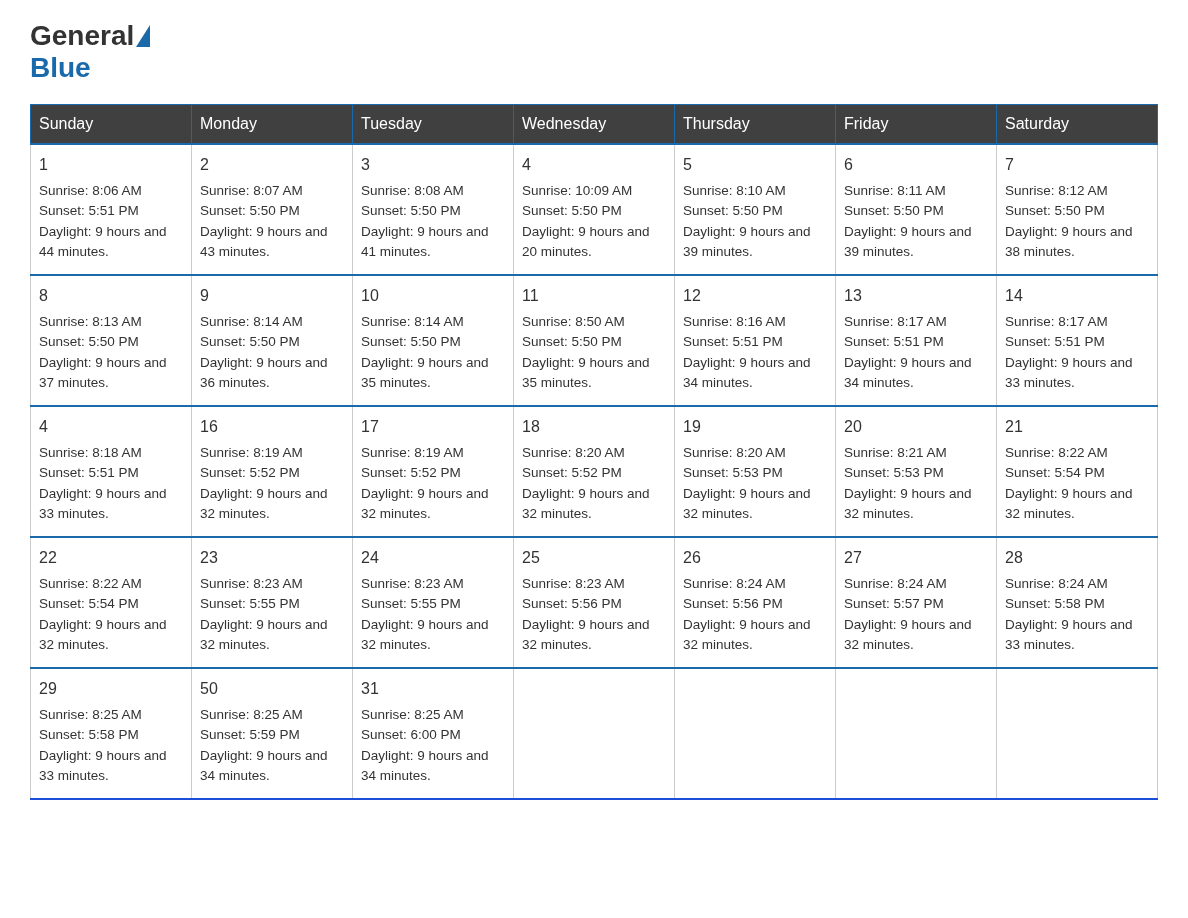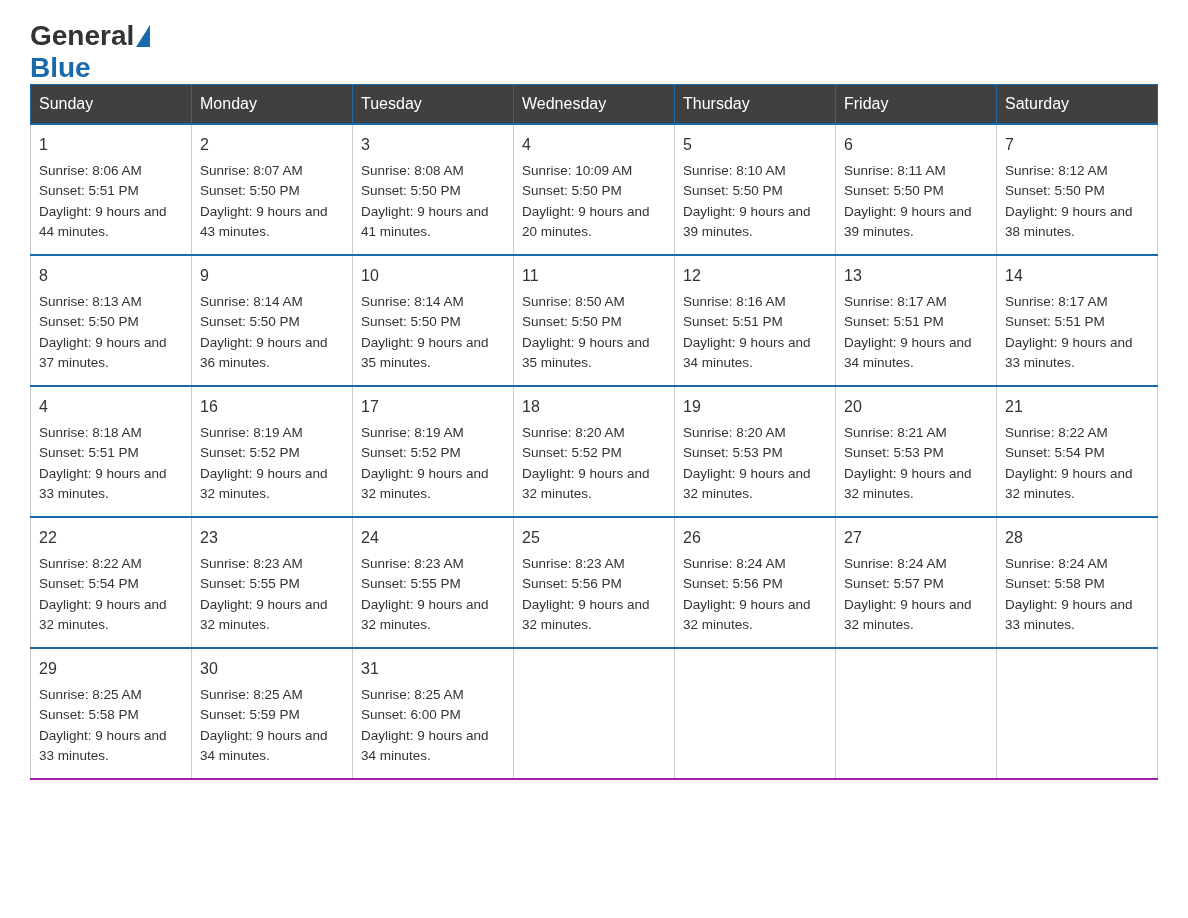--- a/index.html
+++ b/index.html
@@ -7,20 +7,21 @@
       font-family: Arial, sans-serif;
       background: #fff;
       width: 1188px;
       min-height: 918px;
       padding: 20px 30px;
     }
     .header {
       display: flex;
       justify-content: space-between;
       align-items: flex-start;
+      margin-bottom: 20px;
     }
     .logo {
       display: flex;
       flex-direction: column;
       align-items: flex-start;
     }
     .logo-text {
       display: flex;
       align-items: center;
       font-size: 28px;
@@ -71,21 +72,21 @@
     .calendar td {
       vertical-align: top;
       padding: 8px 8px 12px 8px;
       border: 1px solid #ccc;
       width: 14.28%;
       font-size: 13.5px;
       color: #333;
       line-height: 1.5;
     }
     .calendar tr:last-child td {
-      border-bottom: 2px solid #a21caf;
+      border-bottom: 2px solid #1d4ed8;
     }
     .calendar tbody tr:first-child td {
       border-top: 2px solid #1a6aab;
     }
     .day-num {
       font-size: 16px;
       font-weight: normal;
       display: block;
       margin-bottom: 4px;
     }
@@ -157,21 +158,21 @@
         <td><span class="day-num">22</span><span>Sunrise: 8:22 AM</span><br><span>Sunset: 5:54 PM</span><br><span>Daylight: 9 hours and 32 minutes.</span></td>
         <td><span class="day-num">23</span><span>Sunrise: 8:23 AM</span><br><span>Sunset: 5:55 PM</span><br><span>Daylight: 9 hours and 32 minutes.</span></td>
         <td><span class="day-num">24</span><span>Sunrise: 8:23 AM</span><br><span>Sunset: 5:55 PM</span><br><span>Daylight: 9 hours and 32 minutes.</span></td>
         <td><span class="day-num">25</span><span>Sunrise: 8:23 AM</span><br><span>Sunset: 5:56 PM</span><br><span>Daylight: 9 hours and 32 minutes.</span></td>
         <td><span class="day-num">26</span><span>Sunrise: 8:24 AM</span><br><span>Sunset: 5:56 PM</span><br><span>Daylight: 9 hours and 32 minutes.</span></td>
         <td><span class="day-num">27</span><span>Sunrise: 8:24 AM</span><br><span>Sunset: 5:57 PM</span><br><span>Daylight: 9 hours and 32 minutes.</span></td>
         <td><span class="day-num">28</span><span>Sunrise: 8:24 AM</span><br><span>Sunset: 5:58 PM</span><br><span>Daylight: 9 hours and 33 minutes.</span></td>
       </tr>
       <tr class="row-border-top">
         <td><span class="day-num">29</span><span>Sunrise: 8:25 AM</span><br><span>Sunset: 5:58 PM</span><br><span>Daylight: 9 hours and 33 minutes.</span></td>
-        <td><span class="day-num">30</span><span>Sunrise: 8:25 AM</span><br><span>Sunset: 5:59 PM</span><br><span>Daylight: 9 hours and 34 minutes.</span></td>
+        <td><span class="day-num">50</span><span>Sunrise: 8:25 AM</span><br><span>Sunset: 5:59 PM</span><br><span>Daylight: 9 hours and 34 minutes.</span></td>
         <td><span class="day-num">31</span><span>Sunrise: 8:25 AM</span><br><span>Sunset: 6:00 PM</span><br><span>Daylight: 9 hours and 34 minutes.</span></td>
         <td class="cell-empty"></td>
         <td class="cell-empty"></td>
         <td class="cell-empty"></td>
         <td class="cell-empty"></td>
       </tr>
     </tbody>
 </table>
 
 </body></html>

